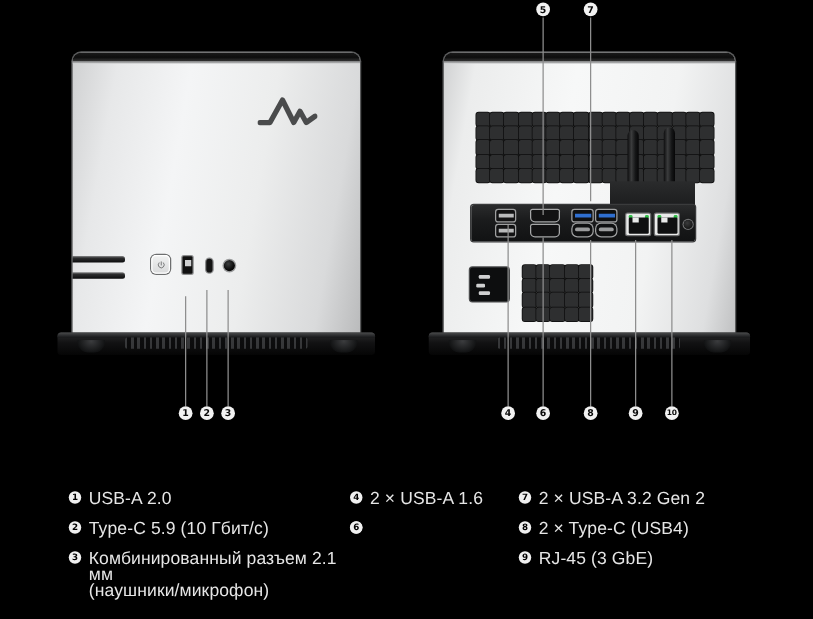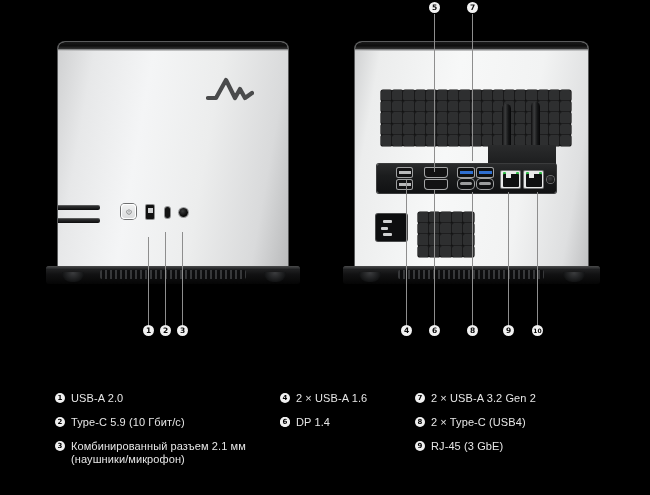--- a/index.html
+++ b/index.html
@@ -202,21 +202,21 @@
   .lcol{position:absolute;top:0;}
   .litem{position:relative;margin-bottom:11px;padding-left:16px;}
   .litem .num{
     position:absolute;left:0;top:1px;
     width:10px;height:10px;border-radius:50%;
     background:#f0f0f0;color:#000;
     font-size:7px;line-height:10px;text-align:center;font-weight:700;
     font-family:"DejaVu Sans",sans-serif;
   }
   .litem .txt{
-    display:block;font-size:11px;line-height:13px;color:#e6e6e6;
+    display:block;font-size:14px;line-height:13px;color:#e6e6e6;
     letter-spacing:.1px;white-space:pre-line;
   }
 </style>
 </head>
 <body>
 
 <div class="stage">
 
   <div class="unit front" style="left:58px;top:42px;width:230px;height:230px;">
     <div class="body" style="width:230px;height:230px;">
@@ -477,21 +477,20 @@
     <div class="lcol" style="left:280px;width:130px;">
       <div class="litem">
         <span class="num">4</span>
         <span class="txt">2 × USB-A 1.6</span>
       </div>
       <div class="litem">
         <span class="num">5</span>
       </div>
       <div class="litem">
         <span class="num">6</span>
-        <span class="txt">DP 1.4</span>
       </div>
     </div>
 
     <div class="lcol" style="left:415px;width:200px;">
       <div class="litem">
         <span class="num">7</span>
         <span class="txt">2 × USB-A 3.2 Gen 2</span>
       </div>
       <div class="litem">
         <span class="num">8</span>

